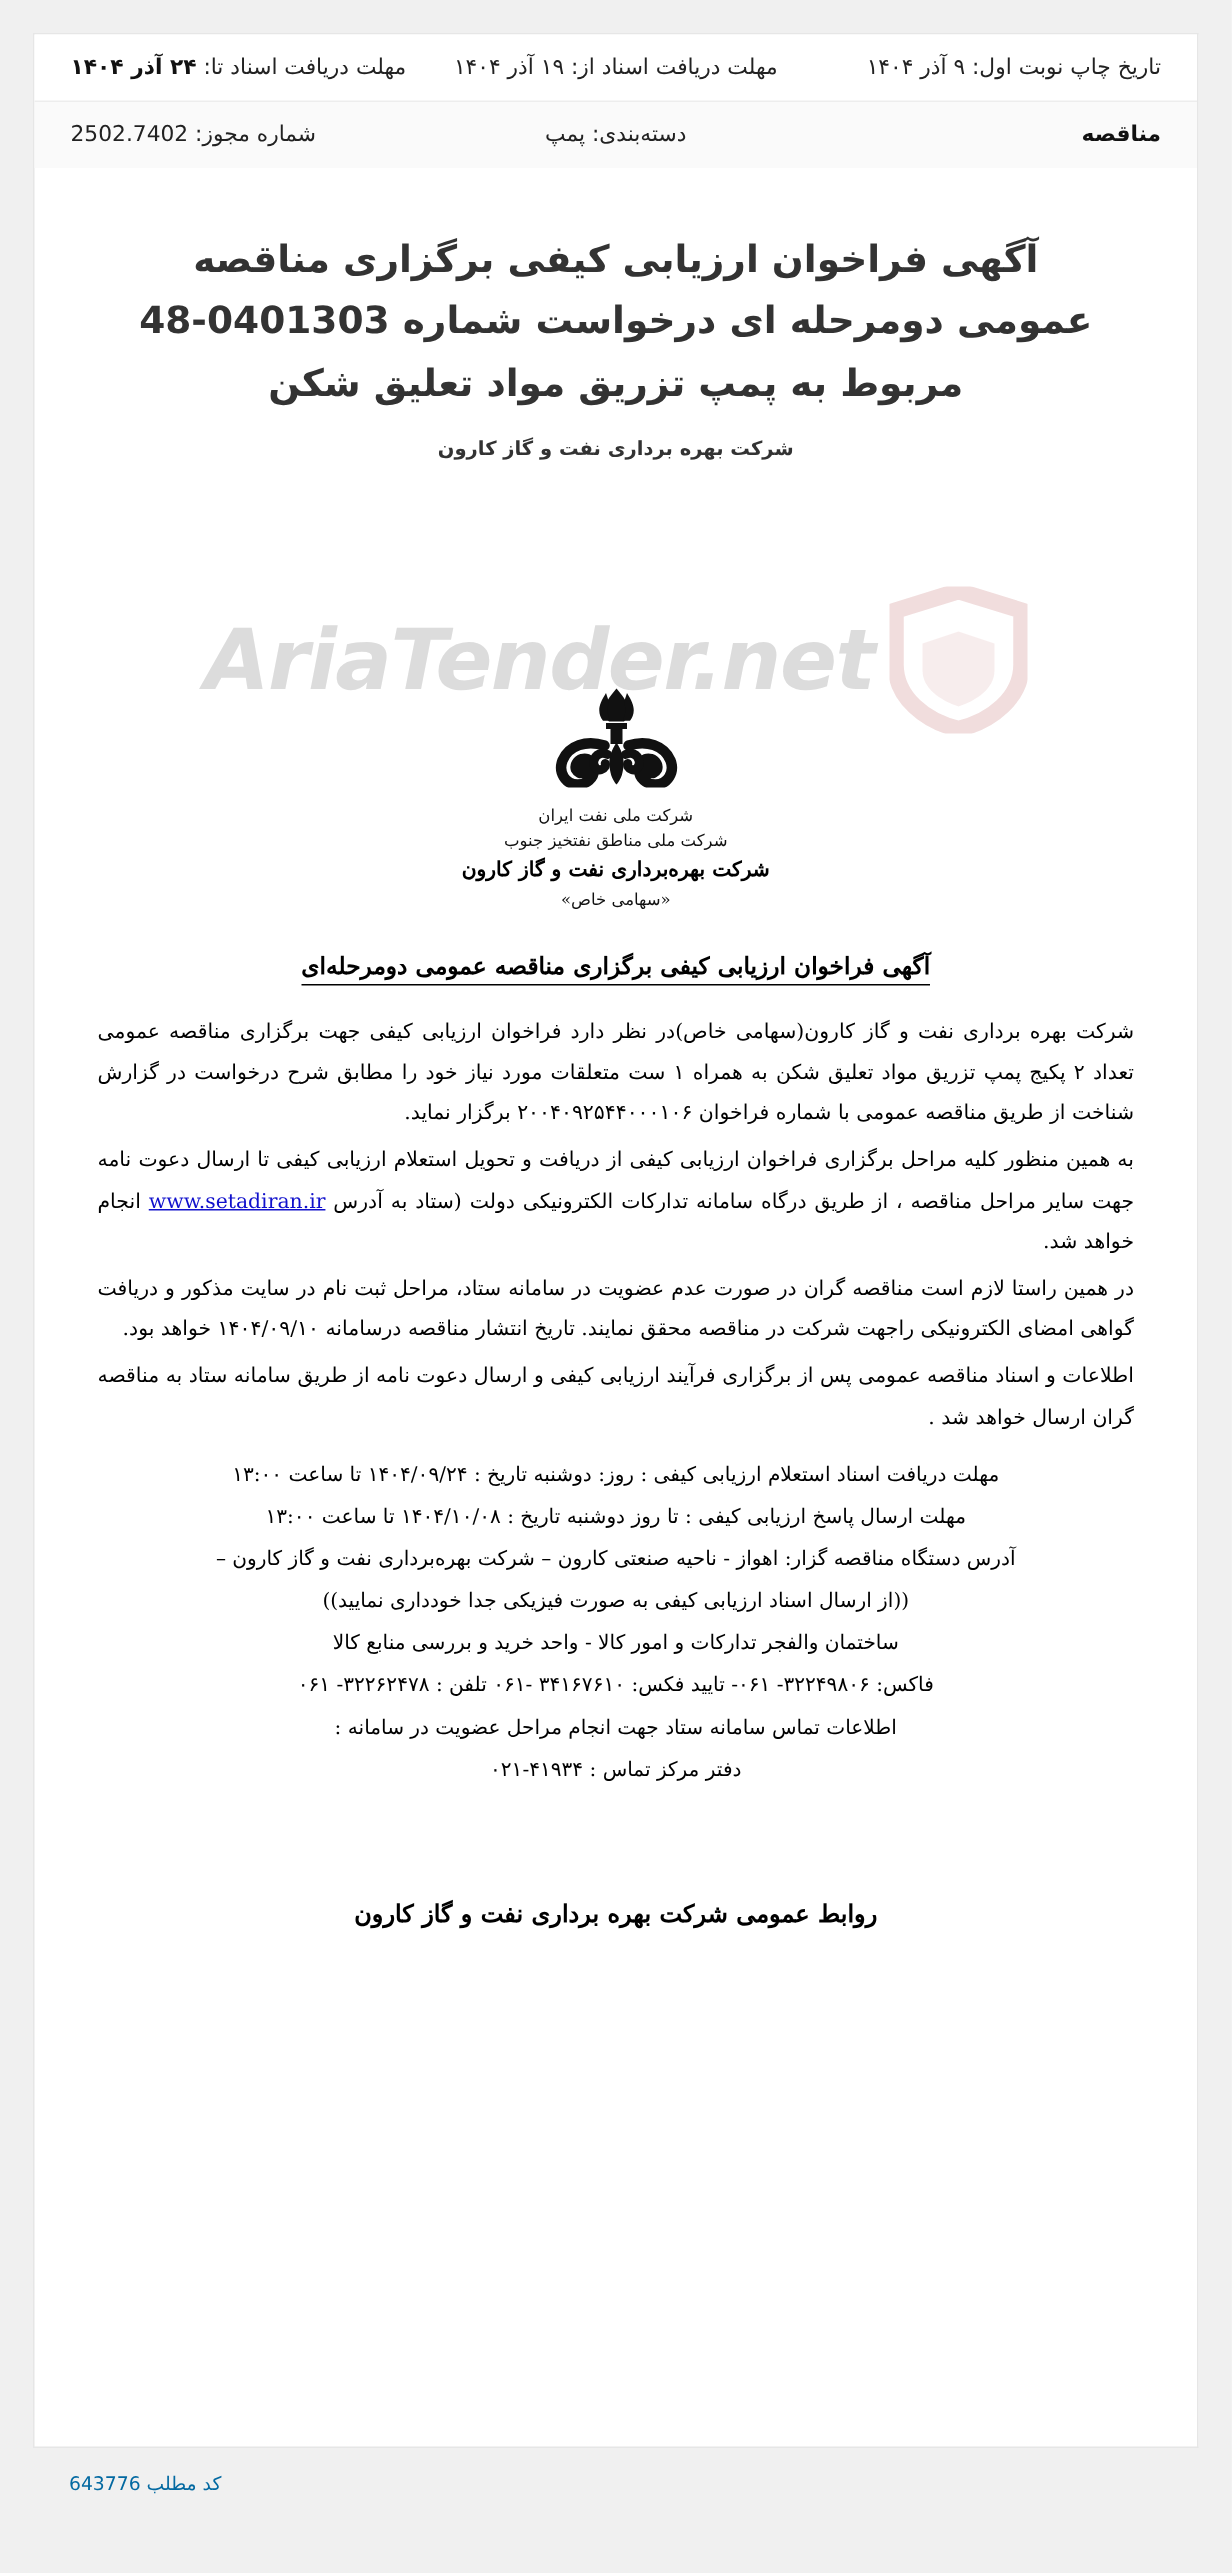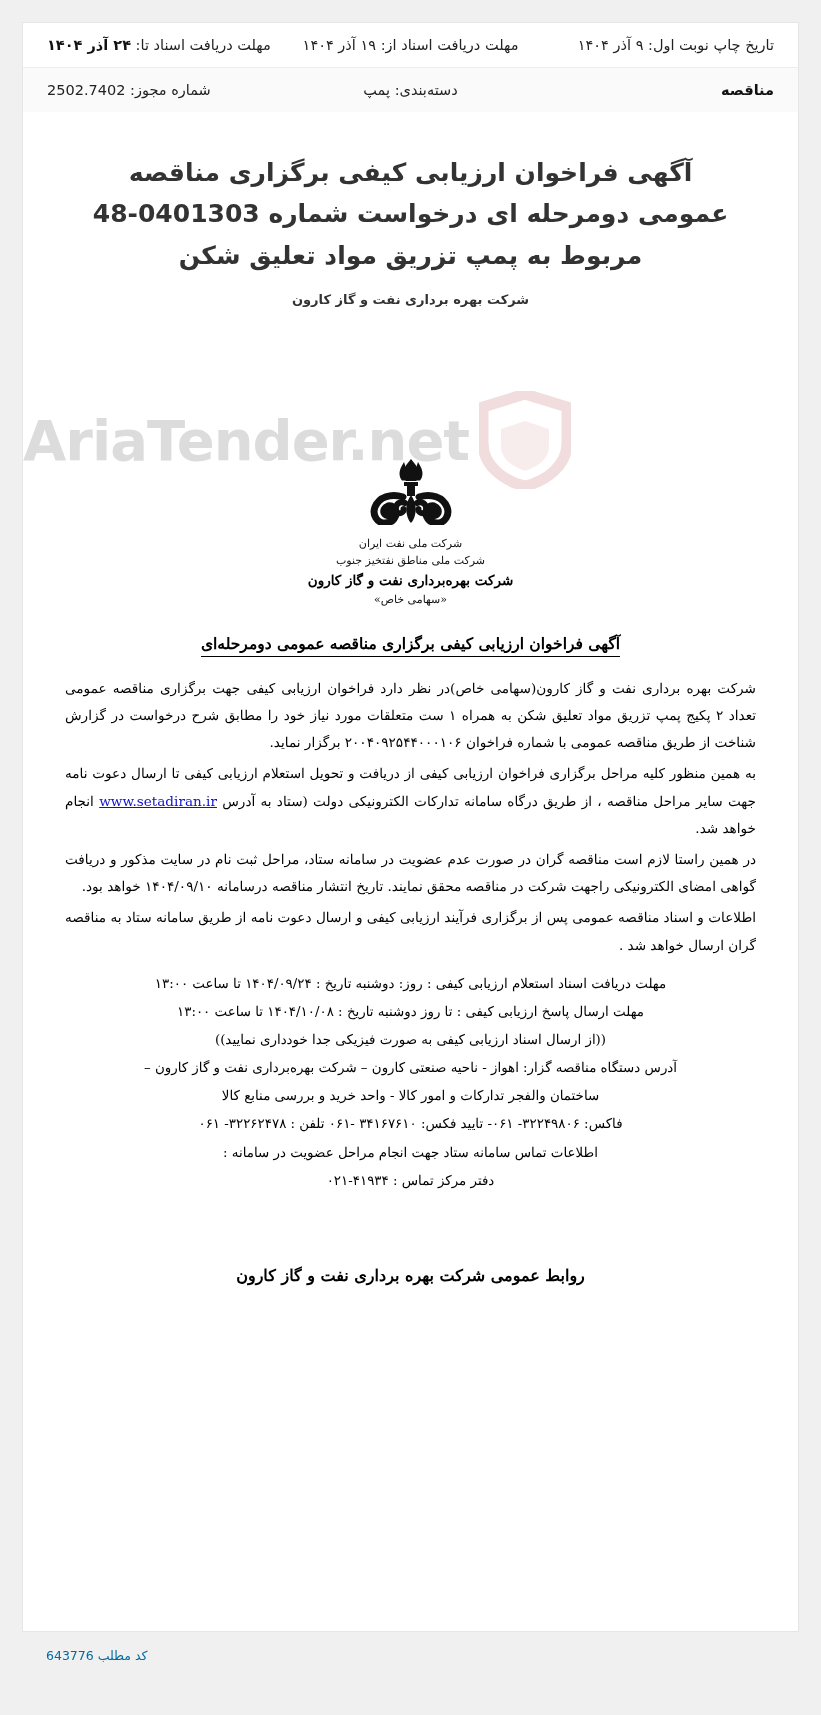--- a/index.html
+++ b/index.html
@@ -83,21 +83,22 @@
     position: absolute;
     top: 268px;
     left: 0;
     width: 100%;
     height: 120px;
     pointer-events: none;
     user-select: none;
     z-index: 0;
     display: flex;
     align-items: center;
-    justify-content: flex-end;
+    justify-content: center;
+    font-style: italic;
   }
   .wm-inner { display: flex; align-items: center; gap: 10px; opacity: .9;}
   .wm-shield { position: relative; width: 92px; height: 98px; }
   .wm-shield svg { display: block; }
   .wm-text {
     font-size: 56px;
     font-weight: bold;
     color: #d9d9d9;
     letter-spacing: -1px;
     direction: ltr;
@@ -289,22 +290,22 @@
 
       <p class="para tight"><span>به همین منظور کلیه مراحل برگزاری فراخوان ارزیابی کیفی از دریافت و تحویل استعلام ارزیابی کیفی تا ارسال دعوت نامه جهت سایر مراحل مناقصه ، از طریق درگاه  سامانه تدارکات الکترونیکی دولت (ستاد به آدرس </span><a class="lnk" href="#">www.setadiran.ir</a><span> انجام خواهد شد.</span></p>
 
       <p class="para tight">در همین راستا لازم است مناقصه گران در صورت عدم عضویت در سامانه ستاد، مراحل ثبت نام در سایت مذکور و دریافت گواهی امضای الکترونیکی راجهت شرکت در مناقصه محقق نمایند. تاریخ انتشار مناقصه درسامانه ۱۴۰۴/۰۹/۱۰ خواهد بود.</p>
 
       <p class="para tight">اطلاعات و اسناد مناقصه عمومی پس از برگزاری فرآیند ارزیابی کیفی و ارسال دعوت نامه از طریق سامانه ستاد به مناقصه گران ارسال خواهد شد .</p>
 
       <div class="lines-block">
         <div class="line-center">مهلت دریافت اسناد استعلام ارزیابی کیفی : روز: دوشنبه  تاریخ : ۱۴۰۴/۰۹/۲۴ تا ساعت ۱۳:۰۰</div>
         <div class="line-center">مهلت ارسال پاسخ ارزیابی کیفی : تا روز  دوشنبه  تاریخ : ۱۴۰۴/۱۰/۰۸ تا ساعت ۱۳:۰۰</div>
+        <div class="line-center">آدرس دستگاه مناقصه گزار:  اهواز - ناحیه صنعتی کارون – شرکت بهره‌برداری نفت و گاز کارون –</div>
         <div class="line-center">((از ارسال اسناد ارزیابی کیفی به صورت فیزیکی جدا خودداری نمایید))</div>
-        <div class="line-center">آدرس دستگاه مناقصه گزار:  اهواز - ناحیه صنعتی کارون – شرکت بهره‌برداری نفت و گاز کارون –</div>
         <div class="line-center">ساختمان والفجر تدارکات و امور کالا - واحد خرید و بررسی منابع کالا</div>
         <div class="line-center">فاکس: ۳۲۲۴۹۸۰۶- ۰۶۱-  تایید فکس: ۳۴۱۶۷۶۱۰ -۰۶۱   تلفن : ۳۲۲۶۲۴۷۸- ۰۶۱</div>
         <div class="line-center">اطلاعات تماس سامانه ستاد جهت انجام مراحل عضویت در سامانه :</div>
         <div class="line-center">دفتر مرکز تماس : ۴۱۹۳۴-۰۲۱</div>
       </div>
 
       <div class="closing">روابط عمومی شرکت بهره برداری نفت و گاز کارون</div>
 
     </div>
   </div>

